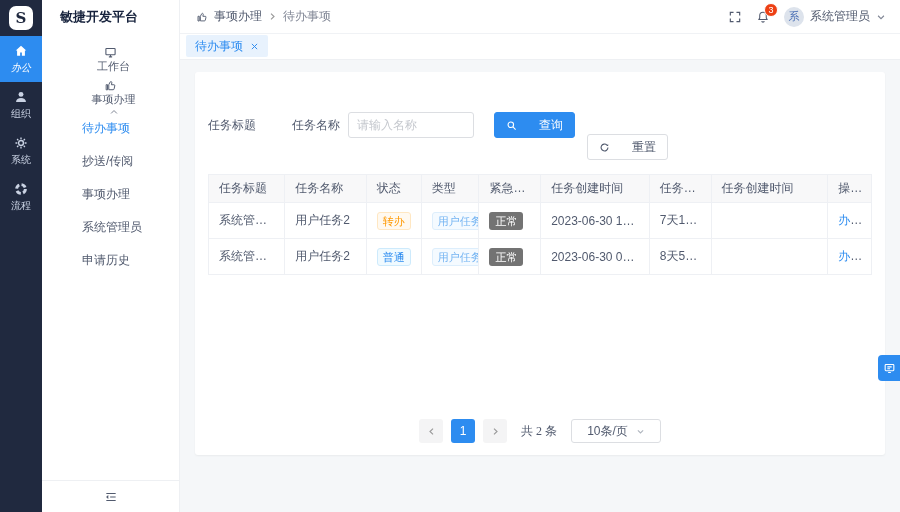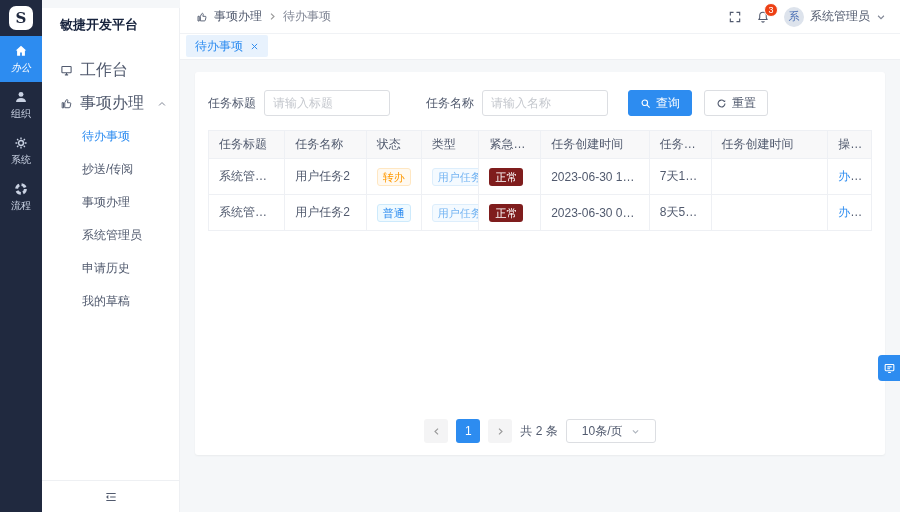--- a/index.html
+++ b/index.html
@@ -9,24 +9,24 @@
 
   
   .rail { position:absolute; left:0; top:0; bottom:0; width:42px; background:#20293f; z-index:5; }
   .logo { height:36px; display:flex; align-items:center; justify-content:center; }
   .logo-box { width:24px; height:24px; background:#fff; border-radius:7px; display:flex; align-items:center; justify-content:center; font-weight:bold; font-size:15px; color:#20293f; font-family:"DejaVu Serif",serif; }
   .rail-item { height:46px; display:flex; flex-direction:column; align-items:center; justify-content:center; gap:3px; color:#c9d2e3; font-size:10px; cursor:pointer; }
   .rail-item svg { width:14px; height:14px; }
   .rail-item.active { background:#2d8cf0; color:#fff;font-style:italic; }
 
   
-  .sidebar { position:absolute; left:42px; top:8px; bottom:0; width:138px; background:#fff; border-right:1px solid #eef0f3; z-index:4; }
+  .sidebar { position:absolute; left:42px; top:0; bottom:0; width:138px; background:#fff; border-right:1px solid #eef0f3; z-index:4; }
   .sidebar-title { height:34px; line-height:34px; padding-left:18px; font-size:13px; font-weight:bold; color:#17233d; white-space:nowrap; }
   .menu { padding-top:12px; }
-  .menu-row { height:33px; display:flex; align-items:center; padding:0 12px 0 18px; font-size:16px; color:#515a6e; cursor:pointer; white-space:nowrap; }
+  .menu-row { height:33px; display:flex; align-items:center; padding:0 12px 0 18px; font-size:11px; color:#515a6e; cursor:pointer; white-space:nowrap;flex-direction:column; }
   .menu-row svg { width:13px; height:13px; margin-right:7px; flex:none; }
   .menu-row .spacer { margin-left:auto; }
   .menu-row .chev svg { width:10px; height:10px; margin:0; color:#808695; }
   .sub-item { height:33px; display:flex; align-items:center; padding-left:40px; font-size:12px; color:#515a6e; cursor:pointer; white-space:nowrap; }
   .sub-item.active { color:#2d8cf0; }
   .sidebar-footer { position:absolute; left:0; right:0; bottom:0; height:32px; border-top:1px solid #eef0f3; display:flex; align-items:center; justify-content:center; color:#515a6e; cursor:pointer; }
   .sidebar-footer svg { width:14px; height:14px; }
 
   
   .main { position:absolute; left:180px; top:0; right:0; bottom:0; }
@@ -51,43 +51,43 @@
 
   .content { position:absolute; left:0; right:0; top:60px; bottom:0; background:#f5f7f9; padding:12px 15px; }
   .card { position:relative; background:#fff; border-radius:3px; box-shadow:0 1px 2px rgba(0,0,0,.05); height:383px; padding:10px 13px; }
 
   
   .filter { display:flex; align-items:center; margin-top:8px; }
   .f-label { font-size:12px; color:#515a6e; white-space:nowrap; }
   .f-input { width:126px; height:26px; margin-left:8px; border:1px solid #dcdee2; border-radius:3px; padding:0 8px; font-size:12px; color:#515a6e; outline:none; font-family:inherit; }
   .f-input::placeholder { color:#c5c8ce; }
   .gap36 { width:36px; flex:none; } .gap20 { width:20px; flex:none; } .gap12 { width:12px; flex:none; }
-  .btn { height:26px; padding:0 11px; border-radius:3px; font-size:12px; display:inline-flex; align-items:center; gap:5px; cursor:pointer; border:1px solid transparent; font-family:inherit; }
+  .btn { height:26px; padding:0 11px; border-radius:3px; font-size:12px; display:inline-flex; align-items:center; gap:22px; cursor:pointer; border:1px solid transparent; font-family:inherit; }
   .btn svg { width:11px; height:11px; }
   .btn-primary { background:#2d8cf0; border-color:#2d8cf0; color:#fff; }
-  .btn-plain { background:#fff; border-color:#dcdee2; color:#515a6e; }
+  .btn-plain { background:#fff; border-color:#dcdee2; color:#515a6e;margin-top:44px; }
 
   
   table { width:100%; border-collapse:collapse; margin-top:14px; table-layout:fixed; }
   th, td { border:1px solid #eef0f4; font-size:12px; text-align:left; padding:0 10px; overflow:hidden; white-space:nowrap; text-overflow:ellipsis; }
   th { height:28px; background:#f8f8f9; color:#515a6e; font-weight:normal; }
   td { height:36px; color:#515a6e; }
   .tag { display:inline-block; font-size:11px; line-height:16px; padding:0 5px; border-radius:3px; border:1px solid; }
   .tag-warning { color:#ff9900; background:#fff9f0; border-color:#ffe7c2; }
   .tag-info    { color:#2d8cf0; background:#f0faff; border-color:#cdeafc; }
   .tag-type    { color:#74b4f2; background:#f4faff; border-color:#ddeefc; }
-  .pill { display:inline-block; font-size:11px; line-height:18px; padding:0 6px; border-radius:3px; background:#7f1d1d; color:#fff; }
+  .pill { display:inline-block; font-size:11px; line-height:18px; padding:0 6px; border-radius:3px; background:#737373; color:#fff; }
   .link { color:#2d8cf0; cursor:pointer; }
 
   
   .pagination { position:absolute; left:0; right:0; bottom:12px; display:flex; align-items:center; justify-content:center; gap:8px; }
   .pg-btn { width:24px; height:24px; border-radius:3px; background:#f4f4f5; color:#999; display:flex; align-items:center; justify-content:center; cursor:pointer; }
   .pg-btn svg { width:9px; height:9px; }
   .pg-btn.active { background:#2d8cf0; color:#fff; font-size:12px; }
-  .pg-total { font-size:12px; color:#515a6e; margin:0 0; }
+  .pg-total { font-size:12px; color:#515a6e; margin:0 6px;font-family:Liberation Serif, serif; }
   .pg-select { width:90px; height:24px; border:1px solid #dcdee2; border-radius:3px; display:flex; align-items:center; justify-content:center; gap:8px; font-size:12px; color:#515a6e; cursor:pointer; }
   .pg-select svg { width:9px; height:9px; color:#b0b6bf; }
 
   
   .float-btn { position:absolute; right:0; top:355px; width:22px; height:26px; background:#2d8cf0; border-radius:4px 0 0 4px; display:flex; align-items:center; justify-content:center; cursor:pointer; z-index:6; }
   .float-btn svg { width:13px; height:13px; color:#fff; }
 </style>
 </head>
 <body>
 
@@ -152,23 +152,20 @@
         <span>抄送/传阅</span>
       </div>
       <div class="sub-item">
         <span>事项办理</span>
       </div>
       <div class="sub-item">
         <span>系统管理员</span>
       </div>
       <div class="sub-item">
         <span>申请历史</span>
-      </div>
-      <div class="sub-item">
-        <span>我的草稿</span>
       </div>
     </div>
     <div class="sidebar-footer">
       <svg viewBox="0 0 24 24" fill="none" stroke="currentColor" stroke-width="2">
           <path d="M4 6h16M10.5 12H20M4 18h16M7.5 9.5 5 12l2.5 2.5"></path>
         </svg>
     </div>
   </nav>
 
   <div class="main">
@@ -214,21 +211,20 @@
             <path d="M5 5l14 14M19 5 5 19"></path>
           </svg>
       </div>
     </div>
 
     <div class="content">
       <div class="card">
 
         <div class="filter">
           <span class="f-label">任务标题</span>
-          <input class="f-input" type="text" placeholder="请输入标题" style="">
           <span class="gap36"></span>
           <span class="f-label">任务名称</span>
           <input class="f-input" type="text" placeholder="请输入名称" style="">
           <span class="gap20"></span>
           <button class="btn btn-primary">
             <svg viewBox="0 0 24 24" fill="none" stroke="currentColor" stroke-width="2.4">
                 <circle cx="10.5" cy="10.5" r="6"></circle>
                 <path d="M15.2 15.2 21 21"></path>
               </svg>
             <span>查询</span>

